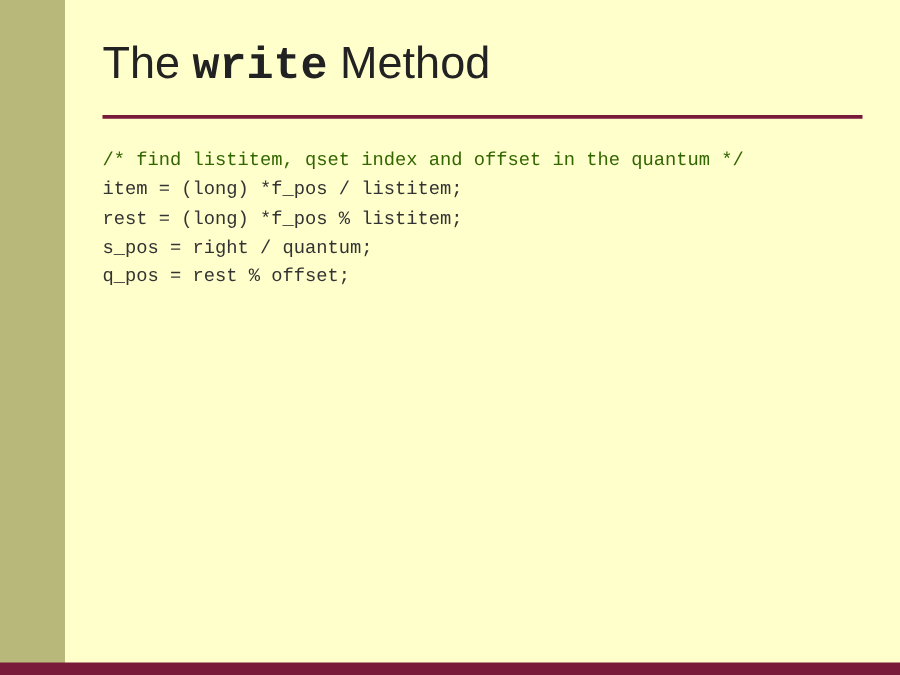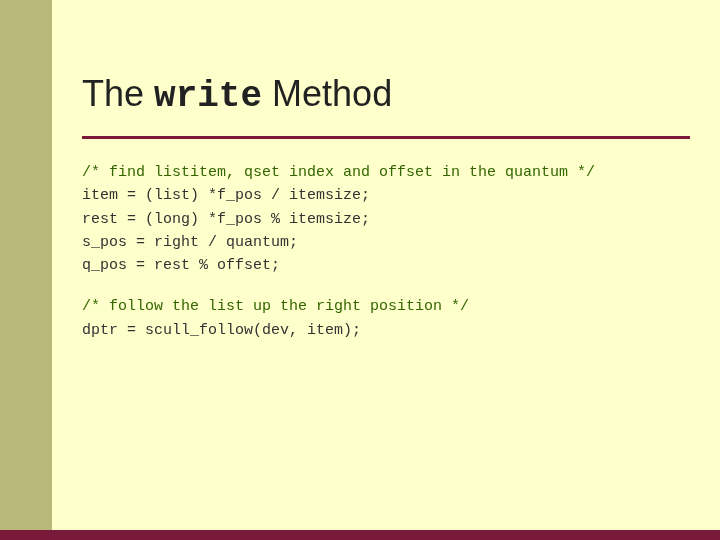--- a/index.html
+++ b/index.html
@@ -35,21 +35,20 @@
       background-color: #7a1a3a;
     }
 
     .content {
       position: absolute;
       left: 52px;
       top: 0;
       right: 0;
       bottom: 10px;
       padding: 28px 30px 20px 30px;
-      margin-top: 44px;
     }
 
     .title {
       font-size: 36px;
       color: #222222;
       font-weight: normal;
       margin-bottom: 18px;
       line-height: 1.2;
     }
 
@@ -91,23 +90,19 @@
 
 <div class="content">
   <h1 class="title">
     <span>The </span><span class="title-code">write</span><span> Method</span>
   </h1>
 
   <div class="divider"></div>
 
   <div class="code-section">
     <div class="code-block"><span class="comment">/* find listitem, qset index and offset in the quantum */</span>
-<span>item = (list) *f_pos / itemsize;</span>
-<span>rest = (long) *f_pos % itemsize;</span>
+<span>item = (long) *f_pos / listitem;</span>
+<span>rest = (long) *f_pos % listitem;</span>
 <span>s_pos = right / quantum;</span>
 <span>q_pos = rest % offset;</span></div>
   </div>
 
-  <div class="code-section">
-    <div class="code-block"><span class="comment">/* follow the list up the right position */</span>
-<span>dptr = scull_follow(dev, item);</span></div>
-  </div>
 </div>
 
 </body></html>

